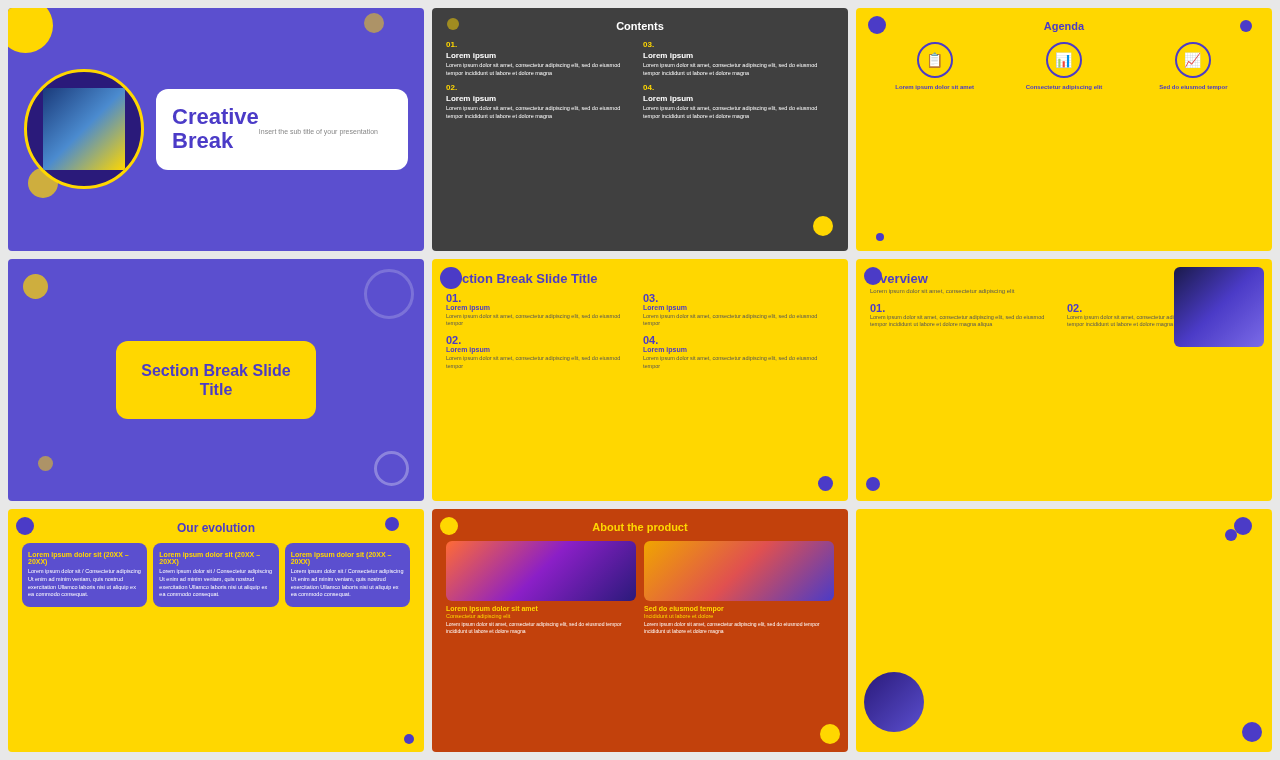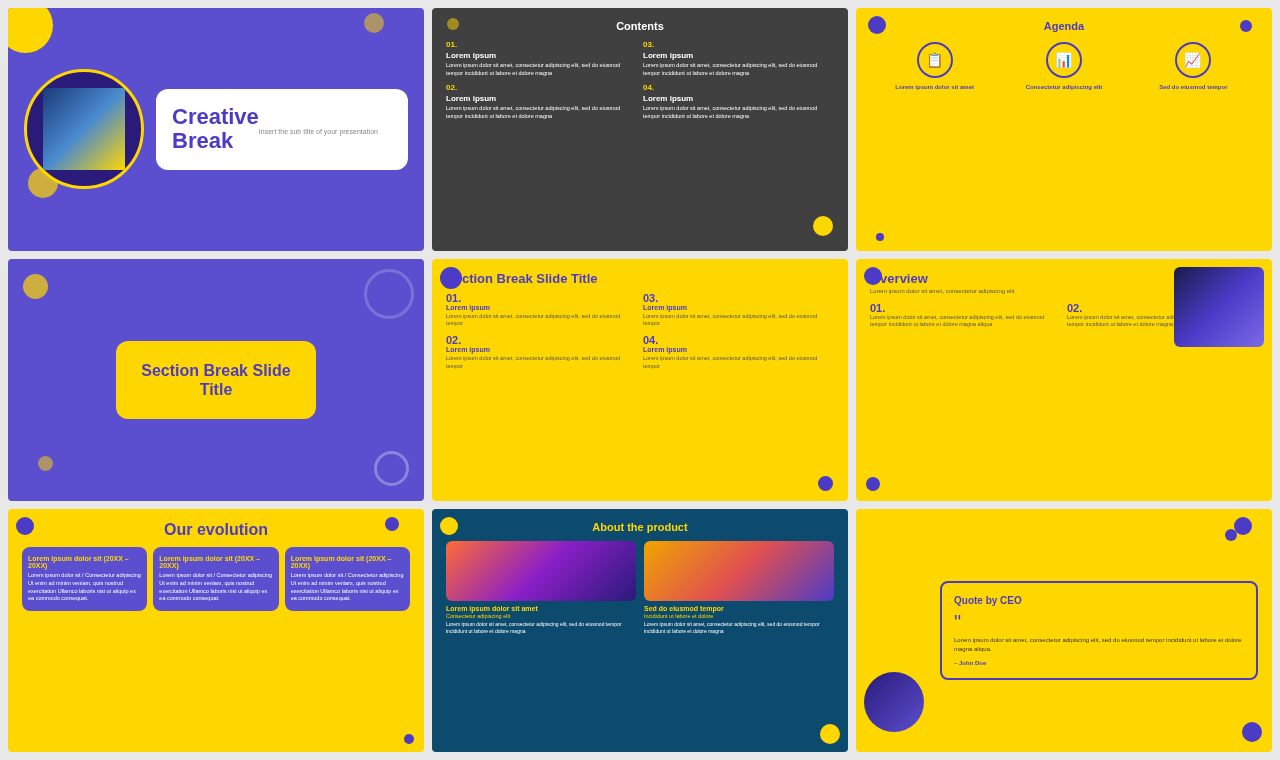--- a/index.html
+++ b/index.html
@@ -220,21 +220,21 @@
       line-height: 1.4;
     }
 
     
     .slide-7 {
       background: #ffd700;
       padding: 12px 14px;
     }
     .slide-7 h2 {
       color: #4b3bc7;
-      font-size: 16px;
+      font-size: 12px;
       text-align: center;
       font-weight: 700;
       margin-bottom: 8px;
     }
     .slide-7 .timeline {
       display: flex;
       gap: 6px;
     }
     .slide-7 .tl-item {
       flex: 1;
@@ -249,21 +249,21 @@
       margin-bottom: 3px;
     }
     .slide-7 .tl-item p {
       color: white;
       font-size: 5.5px;
       line-height: 1.4;
     }
 
     
     .slide-8 {
-      background: #0c4a6e;
+      background: #c2410c;
       padding: 12px 14px;
     }
     .slide-8 h2 {
       color: #ffd700;
       font-size: 11px;
       text-align: center;
       font-weight: 700;
       margin-bottom: 8px;
     }
     .slide-8 .product-grid {
@@ -561,21 +561,13 @@
   </div>
 </div>
 
 <div class="slide slide-9" style="position:relative;">
   <div class="deco" style="width:18px;height:18px;top:8px;right:20px;background:#4b3bc7;border-radius:50%;"></div>
   <div class="deco" style="width:12px;height:12px;top:20px;right:35px;background:#4b3bc7;border-radius:50%;"></div>
   <div class="deco" style="width:20px;height:20px;bottom:10px;right:10px;background:#4b3bc7;border-radius:50%;"></div>
   <div class="ceo-img">
     <div class="img-ceo"></div>
   </div>
-  <div style="margin-left: 70px;">
-    <div class="quote-box">
-      <h3>Quote by CEO</h3>
-      <div class="quote-mark">"</div>
-      <p class="quote-text">Lorem ipsum dolor sit amet, consectetur adipiscing elit, sed do eiusmod tempor incididunt ut labore et dolore magna aliqua.</p>
-      <p class="quote-author">– John Doe</p>
-    </div>
-  </div>
 </div>
 
 </body></html>

